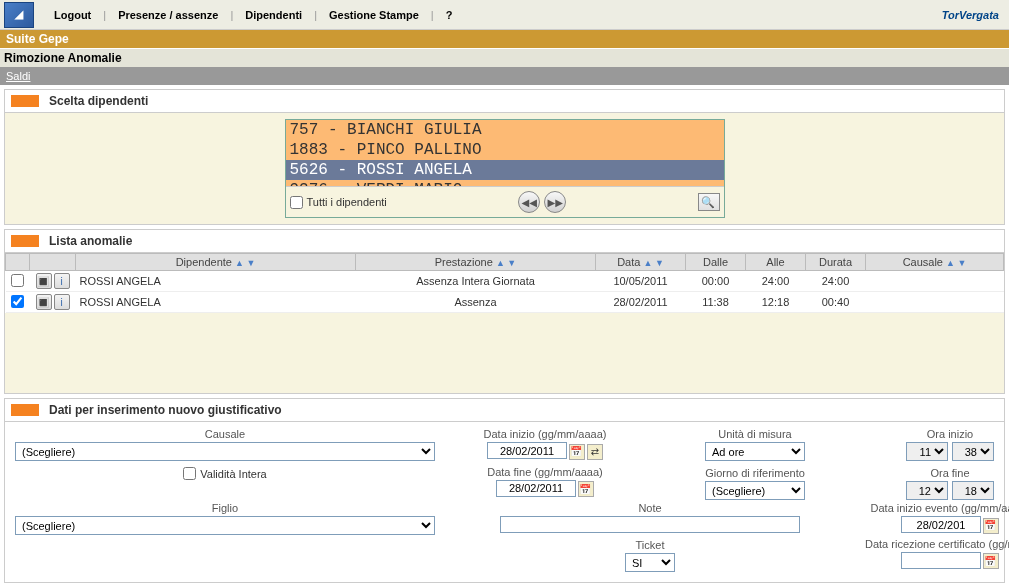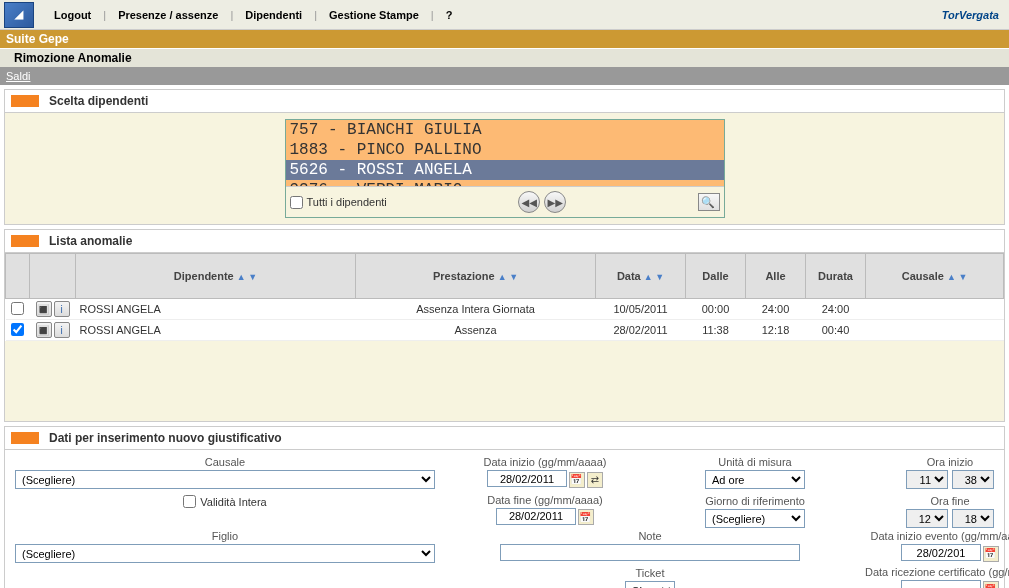--- a/index.html
+++ b/index.html
@@ -11,21 +11,21 @@
     .menu-item { padding: 4px 10px; cursor: pointer; color: #000; }
     .menu-sep { color: #999; padding: 0 2px; }
     .top-right { margin-left: auto; text-align: right; padding-right: 6px; }
     .uni-line1 { color: #004488; font-weight: bold; font-style: italic; font-size: 11px; }
     .uni-line2 { color: #004488; font-weight: bold; font-style: italic; font-size: 11px; }
     .gepe-logo { display:inline-block; width:48px; height:20px; vertical-align:middle; margin-left:6px; }
     .gepe-logo svg { display:block; }
     
     
     .title-bar { background: #cc9933; color: #fff; font-weight: bold; padding: 2px 6px; font-size: 12px; }
-    .subtitle-bar { background: #e4e4d8; color: #000; font-weight: bold; padding: 2px 14px; font-size: 12px; border-top:1px solid #fff; }
+    .subtitle-bar { background: #e4e4d8; color: #000; font-weight: bold; padding: 2px 4px; font-size: 12px; border-top:1px solid #fff; }
     .gray-bar { background: #999; padding: 3px 6px; }
     .gray-bar a { color: #fff; text-decoration: underline; font-size: 11px; }
     
     
     .section { border: 1px solid #ccc; margin: 4px; }
     .section-head { background: #fff; padding: 4px 6px; display:flex; align-items:center; border-bottom:1px solid #ccc; }
     .orange-chip { width: 28px; height: 12px; background: #f58220; margin-right: 10px; }
     .section-title { font-weight: bold; color: #333; font-size: 12px; }
     .section-body { background: #f7f4df; padding: 6px; }
     
@@ -35,21 +35,21 @@
     .emp-row { padding: 1px 4px; cursor:pointer; white-space: nowrap; }
     .emp-row.selected { background: #6b7a99; color:#fff; }
     .emp-foot { border-top:1px solid #ccc; padding:4px; background:#f7f4df; display:flex; align-items:center; }
     .emp-foot label { margin-left:4px; }
     .nav-icons { margin-left: auto; margin-right: auto; display:flex; gap:4px; }
     .round-btn { width:22px; height:22px; border-radius:50%; background:linear-gradient(#f8f8f8,#d0d0d0); border:1px solid #888; display:flex; align-items:center; justify-content:center; cursor:pointer; font-size:10px; color:#555; }
     .search-btn { width:22px; height:18px; border:1px solid #888; background:linear-gradient(#f8f8f8,#e0e0e0); cursor:pointer; display:flex; align-items:center; justify-content:center; }
     
     
     .anom-table { width:100%; border-collapse:collapse; font-size:11px; background:#fff; }
-    .anom-table th { background:#e0e0e0; border:1px solid #bbb; padding:16px 4px; font-weight:bold; color:#444; }
+    .anom-table th { background:#e0e0e0; border:1px solid #bbb; padding:2px 4px; font-weight:normal; color:#444; }
     .anom-table td { border-bottom:1px solid #eee; padding:2px 4px; text-align:center; background:#fff; }
     .anom-table td.left { text-align:left; }
     .sort-arrows { color:#4a7fc8; font-size:9px; }
     .ico-btn { width:16px; height:16px; border:1px solid #888; background:linear-gradient(#f4f4f4,#dcdcdc); display:inline-flex; align-items:center; justify-content:center; cursor:pointer; font-size:10px; color:#3366aa; border-radius:2px; margin:0 1px; }
     
     .anom-body-pad { height:80px; background:#f7f4df; }
     
     
     .form-body { background:#fff; padding:6px 10px 10px; }
     .form-grid { display:grid; grid-template-columns: 420px 200px 200px 170px; gap: 2px 10px; align-items:start; }

